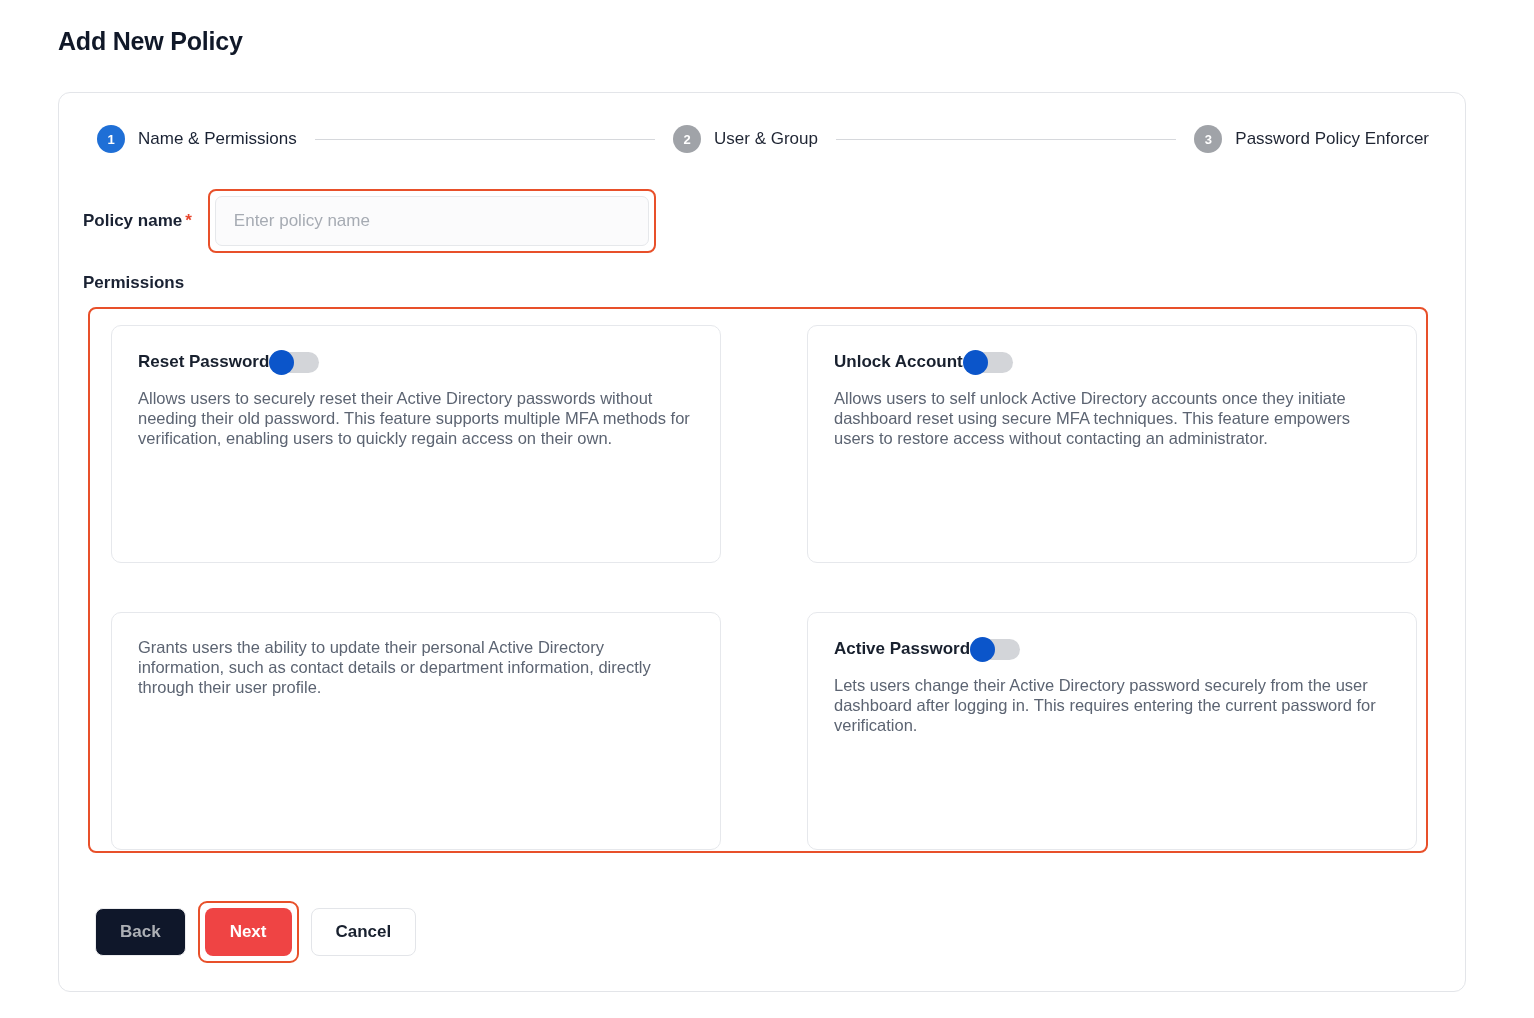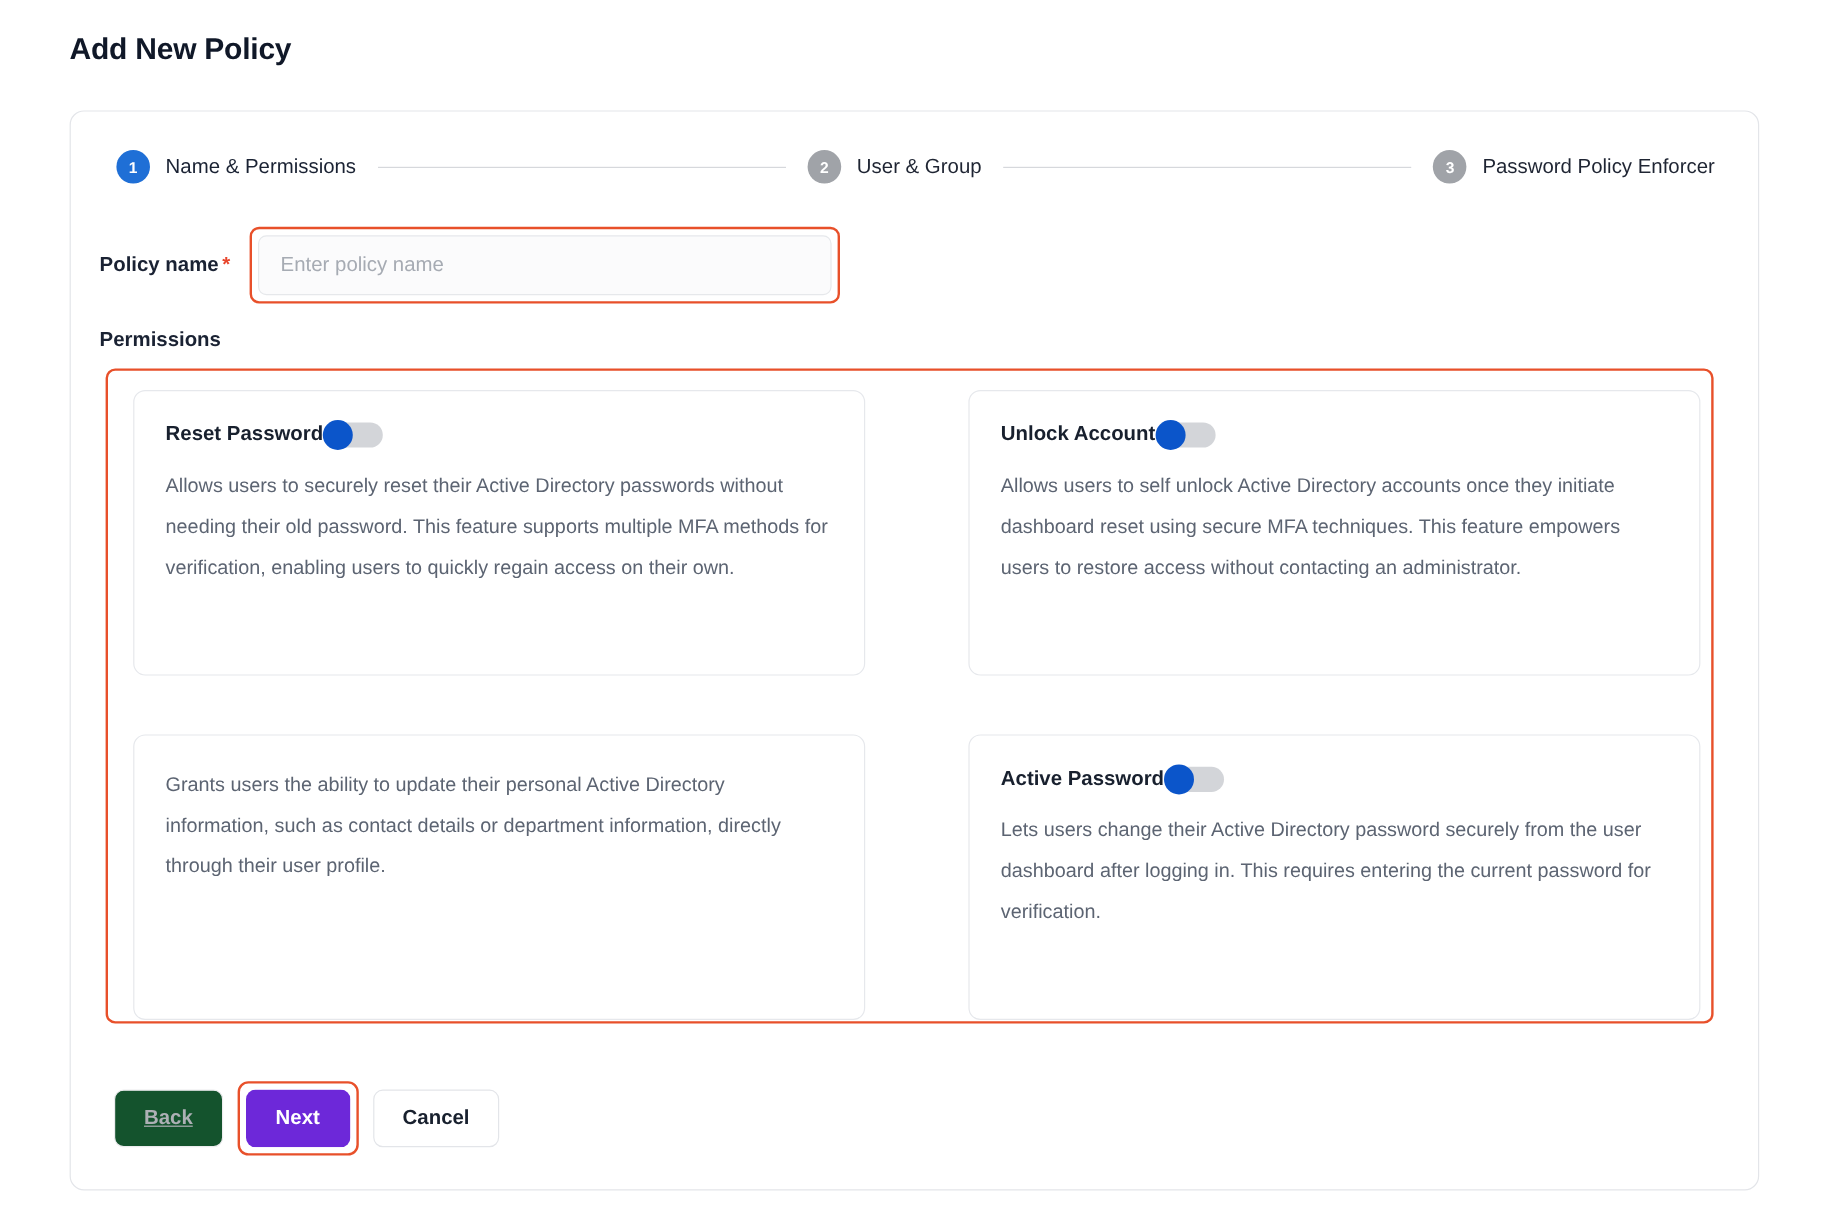--- a/index.html
+++ b/index.html
@@ -65,21 +65,21 @@
   }
   .req-star { color: #e8452c; font-weight: 700; margin-left: 3px; font-size: 17px; }
   .annot-input-wrap {
     position: relative;
     margin-left: 16px;
     border: 2px solid #e8502a;
     border-radius: 8px;
     padding: 5px;
   }
   .policy-input {
-    width: 478px; height: 50px;
+    width: 434px; height: 50px;
     background: #fbfbfc;
     border: 1px solid #e6e8eb;
     border-radius: 7px;
     padding: 0 18px;
     font-family: inherit;
     font-size: 17px;
     color: #a21caf;
     outline: none;
   }
   .policy-input::placeholder { color: #a6abb3; }
@@ -112,21 +112,21 @@
     position: relative;
   }
   .perm-head {
     display: flex; align-items: center; 
     margin-bottom: 14px;
   }
   .perm-title {
     font-size: 17px; font-weight: 700; color: #18202e;
   }
   .perm-desc {
-    font-size: 16.5px; line-height: 34px; color: #5c6472;
+    font-size: 16.5px; line-height: 20px; color: #5c6472;
     max-width: 560px;
   }
 
   
   .toggle {
     position: relative; width: 50px; height: 24px;
     flex: 0 0 auto;
   }
   .toggle-track {
     position: absolute; left: 6px; top: 2px;
@@ -148,30 +148,29 @@
     font-family: inherit;
     font-size: 17px; font-weight: 700;
     border-radius: 8px;
     height: 48px;
     padding: 0 24px;
     cursor: pointer;
     border: 1px solid transparent;
     display: flex; align-items: center; justify-content: center;
   }
   .btn-back {
-    background: #14532d; color: #adb0b5; border-color: #ececee;
+    background: #0f172a; color: #adb0b5; border-color: #ececee;
     min-width: 80px;
-    text-decoration: underline;
   }
   .annot-next {
     border: 2px solid #e8502a; border-radius: 9px;
     padding: 5px; margin-left: 12px;
     display: inline-flex;
   }
-  .btn-next { background: #6d28d9; color: #ffffff; min-width: 80px; }
+  .btn-next { background: #ef4444; color: #ffffff; min-width: 80px; }
   .btn-cancel {
     background: #ffffff; color: #18202e;
     border: 1px solid #e3e5e9; margin-left: 12px; min-width: 92px;
   }
 </style>
 </head>
 <body>
 
 <div class="page">
 

